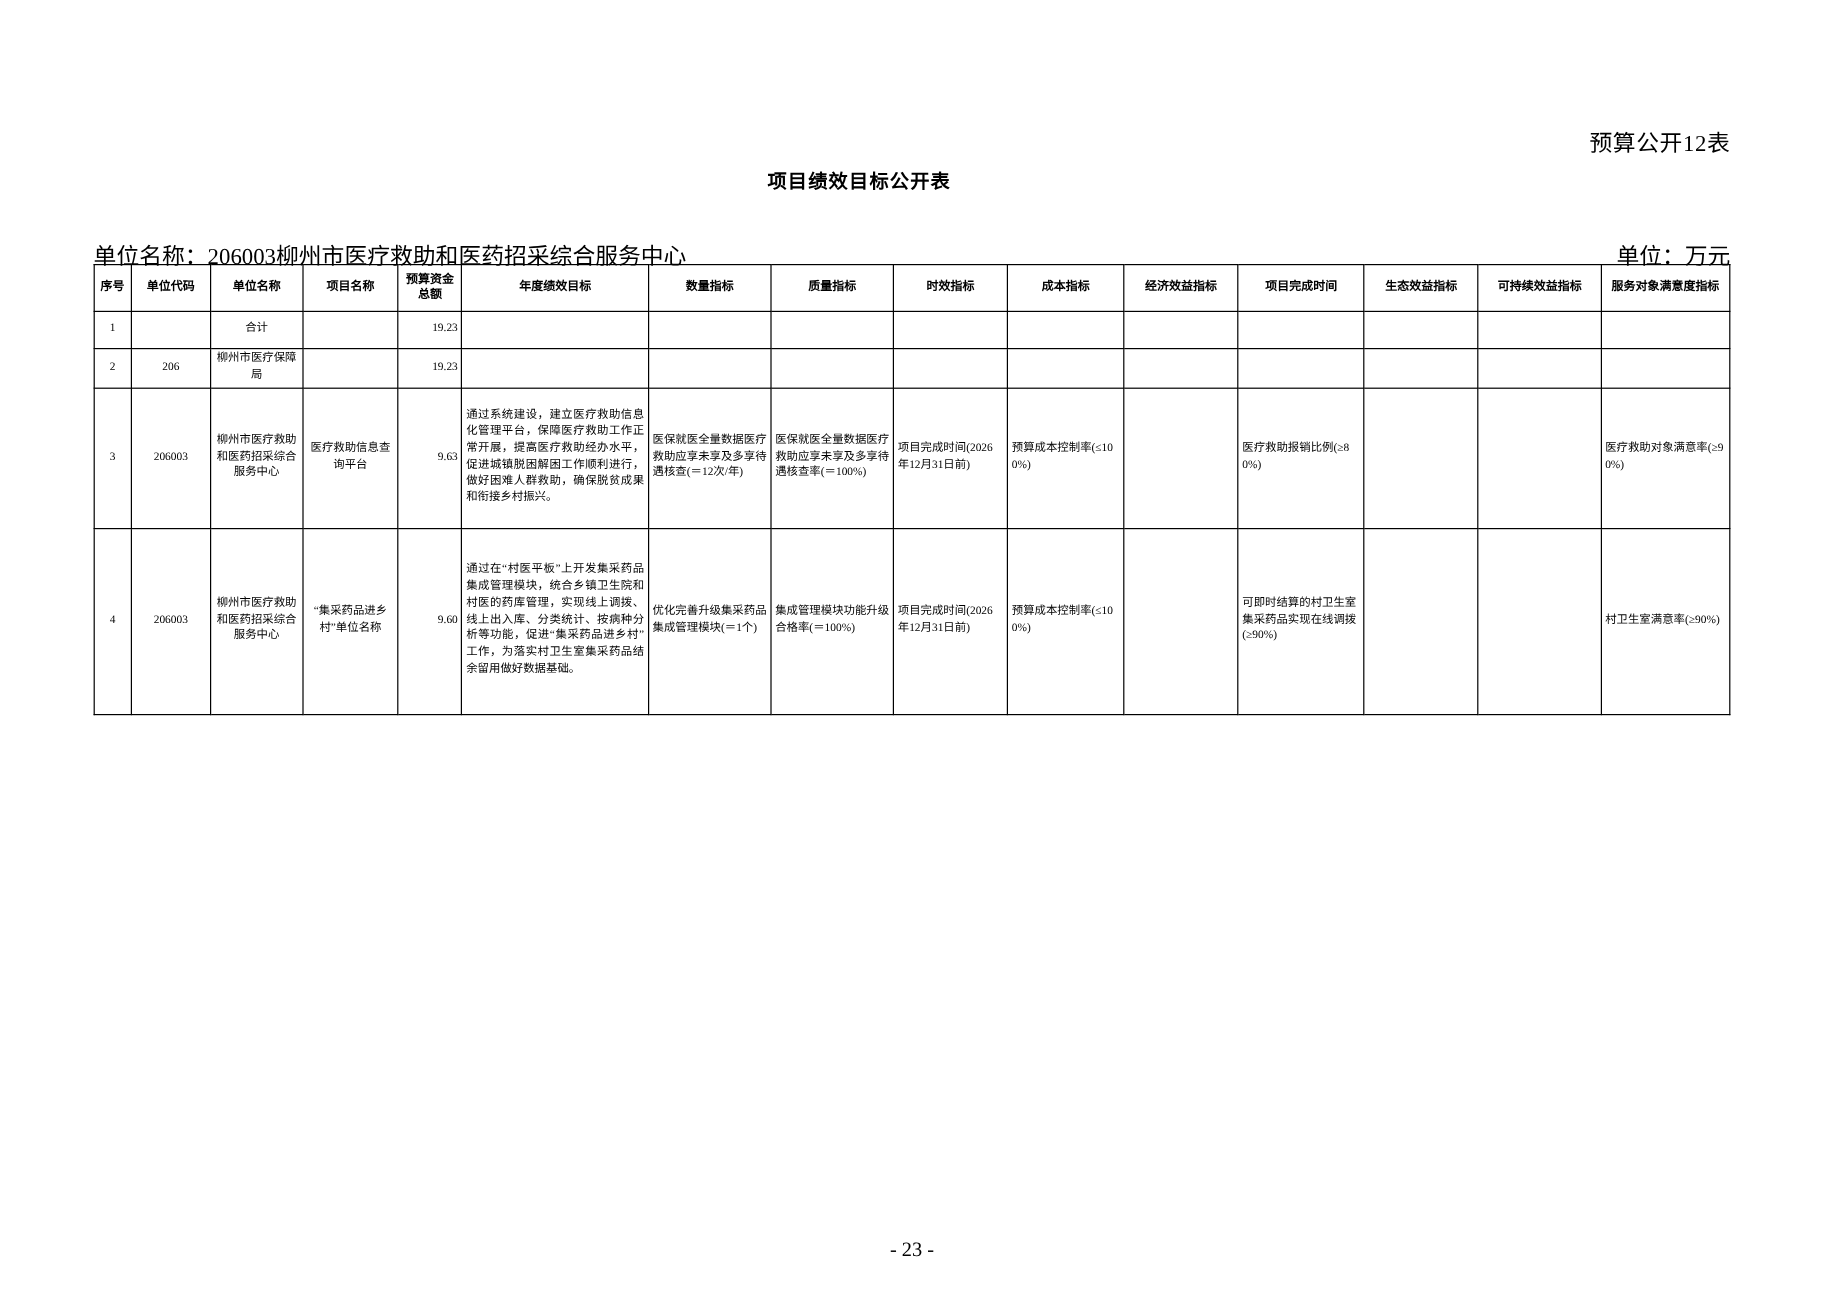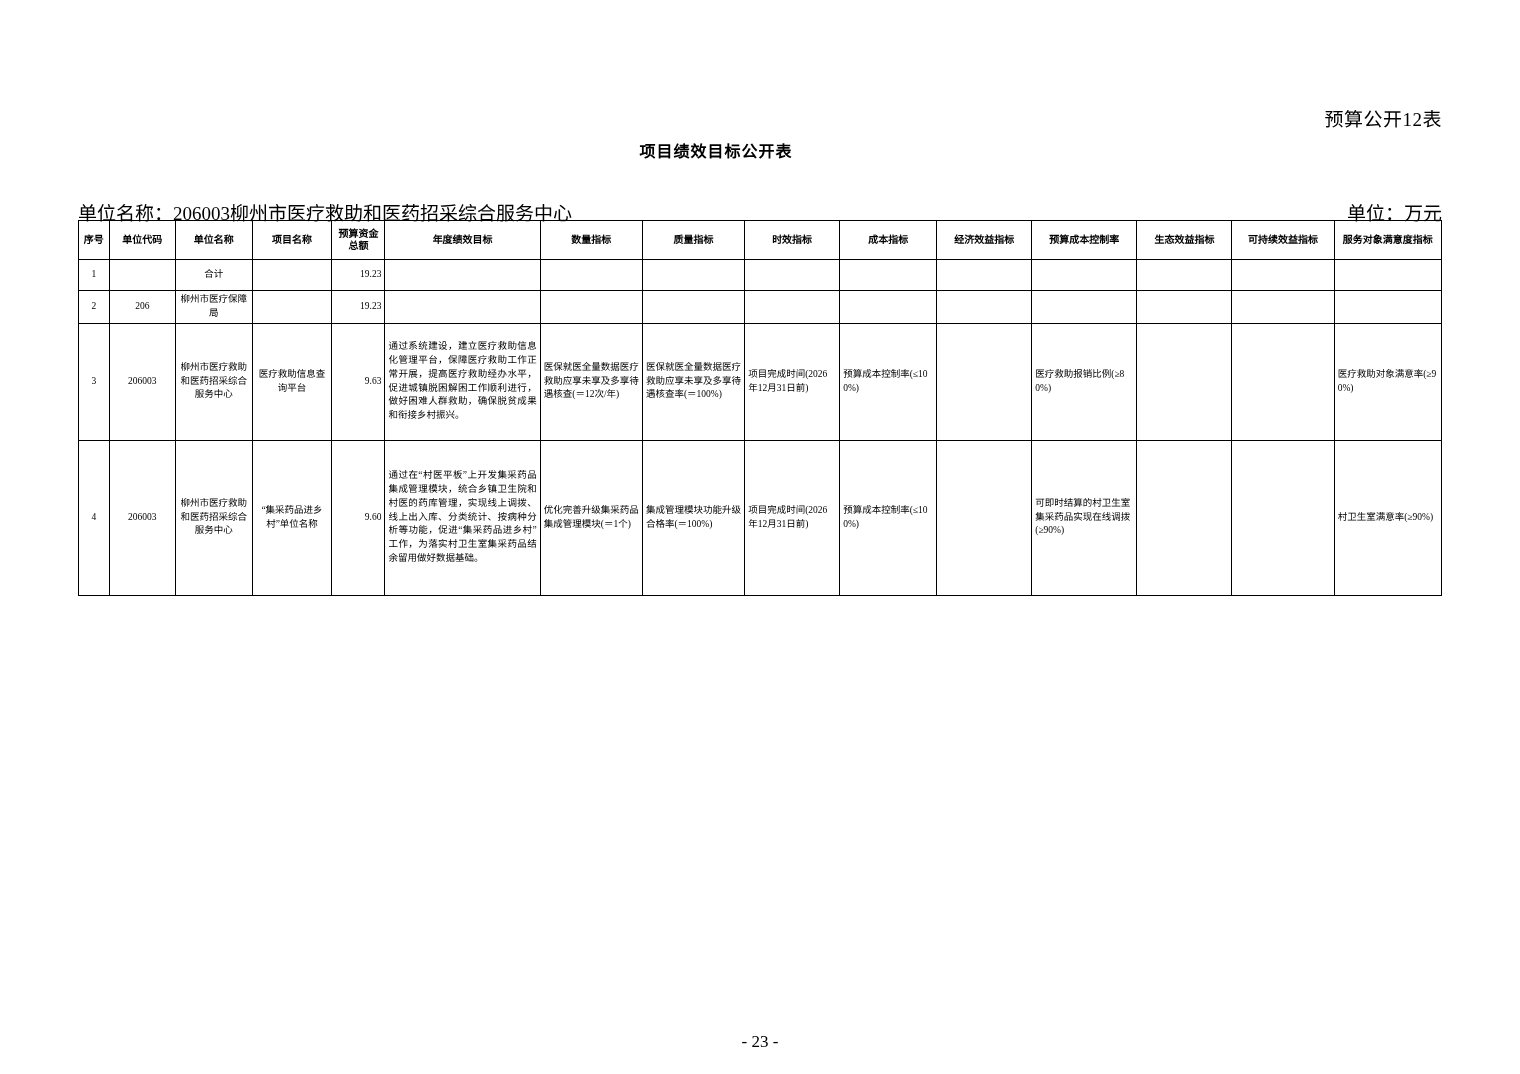--- a/index.html
+++ b/index.html
@@ -143,21 +143,21 @@
         <th>单位代码</th>
         <th>单位名称</th>
         <th>项目名称</th>
         <th>预算资金总额</th>
         <th>年度绩效目标</th>
         <th>数量指标</th>
         <th>质量指标</th>
         <th>时效指标</th>
         <th>成本指标</th>
         <th>经济效益指标</th>
-        <th>预算成本控制率</th>
+        <th>项目完成时间</th>
         <th>生态效益指标</th>
         <th>可持续效益指标</th>
         <th>服务对象满意度指标</th>
       </tr>
     </thead>
     <tbody>
       <tr class="row-total">
         <td class="c">1</td>
         <td class="c"></td>
         <td class="l">合计</td>

